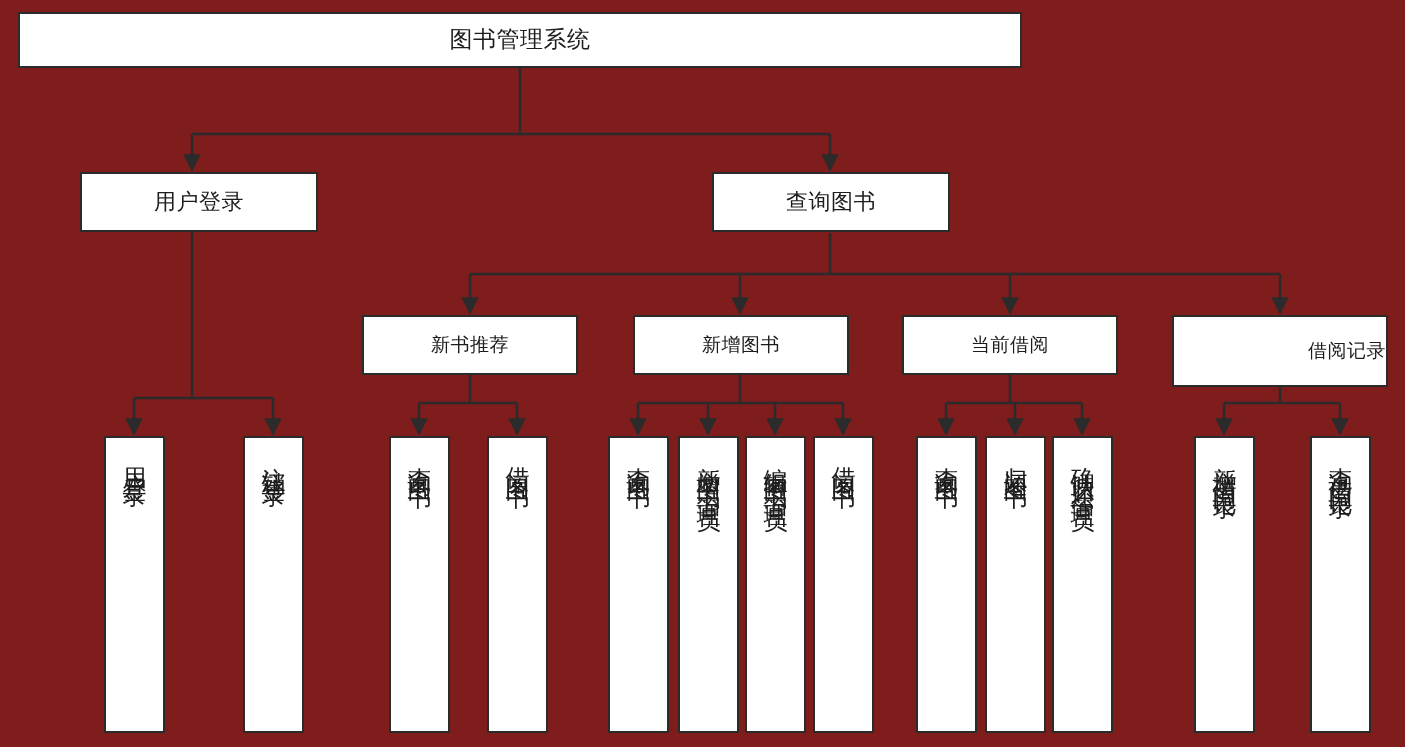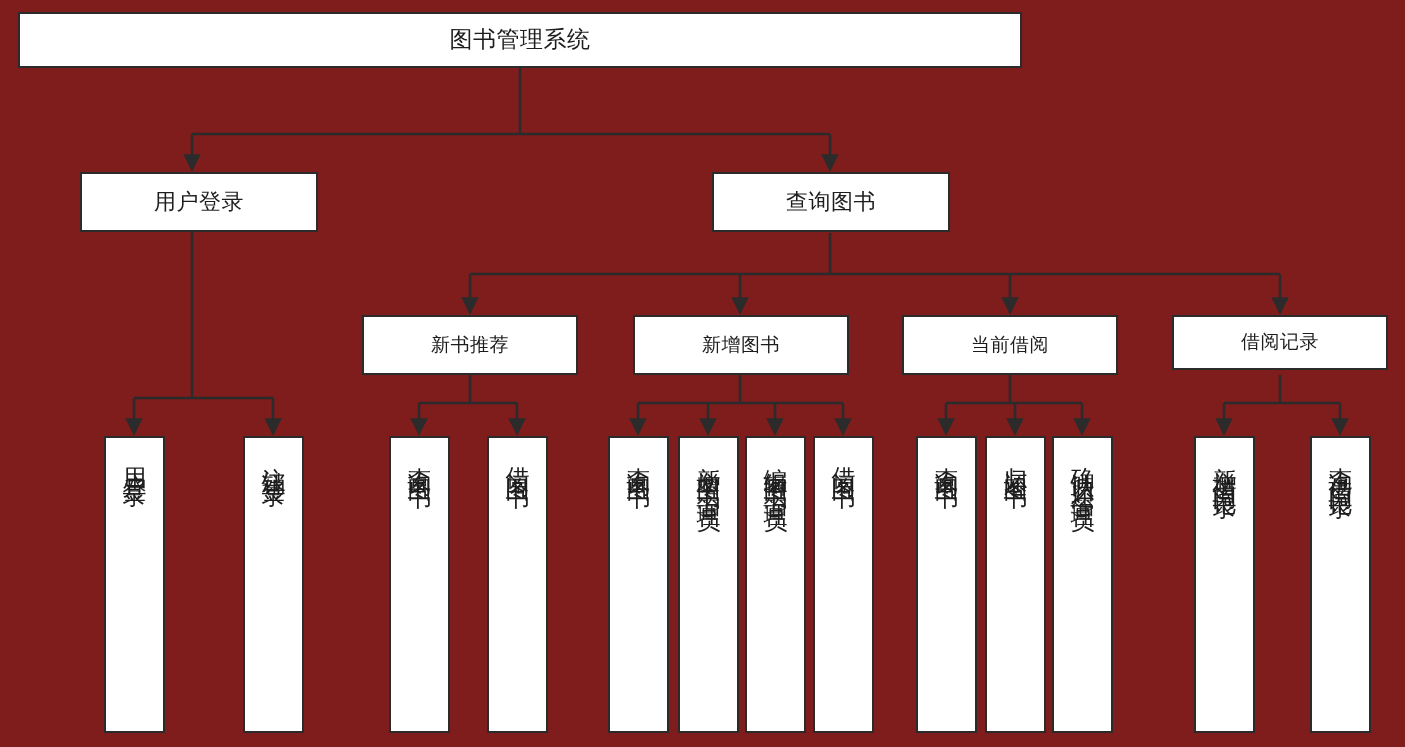--- a/index.html
+++ b/index.html
@@ -138,21 +138,21 @@
 
   <div class="node-box tier-3" style="left:362px; top:315px; width:216px; height:60px;">
     <span class="node-label">新书推荐</span>
   </div>
   <div class="node-box tier-3" style="left:633px; top:315px; width:216px; height:60px;">
     <span class="node-label">新增图书</span>
   </div>
   <div class="node-box tier-3" style="left:902px; top:315px; width:216px; height:60px;">
     <span class="node-label">当前借阅</span>
   </div>
-  <div class="node-box tier-3" style="left:1172px; top:315px; width:216px; height:55px;">
+  <div class="node-box tier-3" style="left:1172px; top:315px; width:216px; height:72px;justify-content:flex-end;">
     <span class="node-label">借阅记录</span>
   </div>
 
   <div class="node-box leaf" style="left:104px; top:436px; width:61px; height:297px;">
     <span class="node-label">用户登录</span>
   </div>
   <div class="node-box leaf" style="left:243px; top:436px; width:61px; height:297px;">
     <span class="node-label">注销登录</span>
   </div>
 

